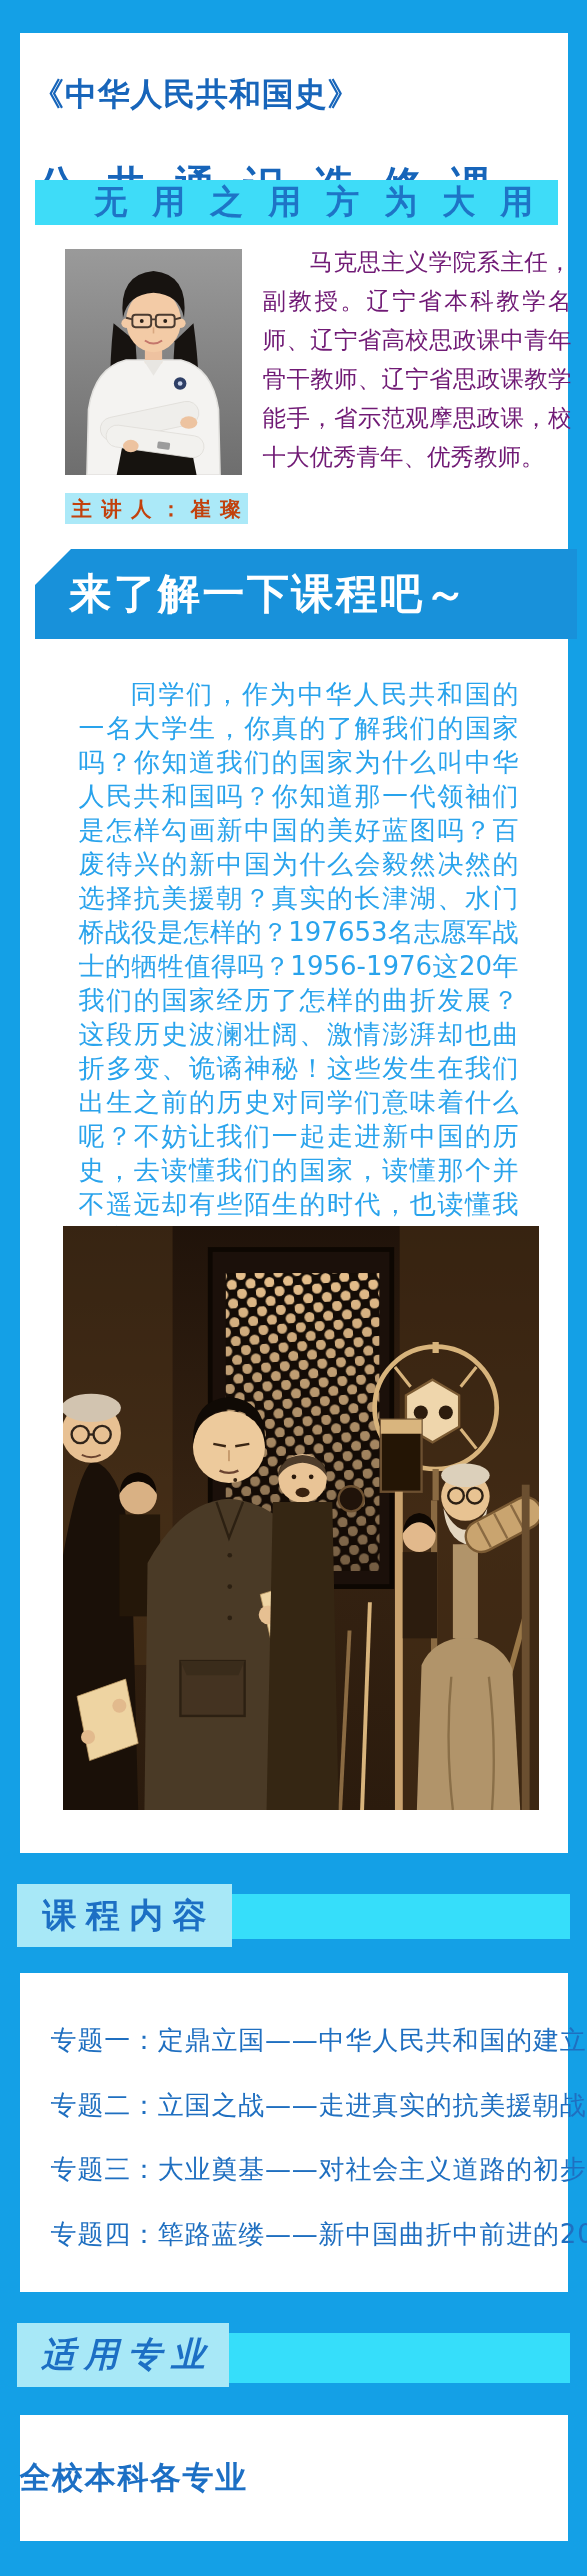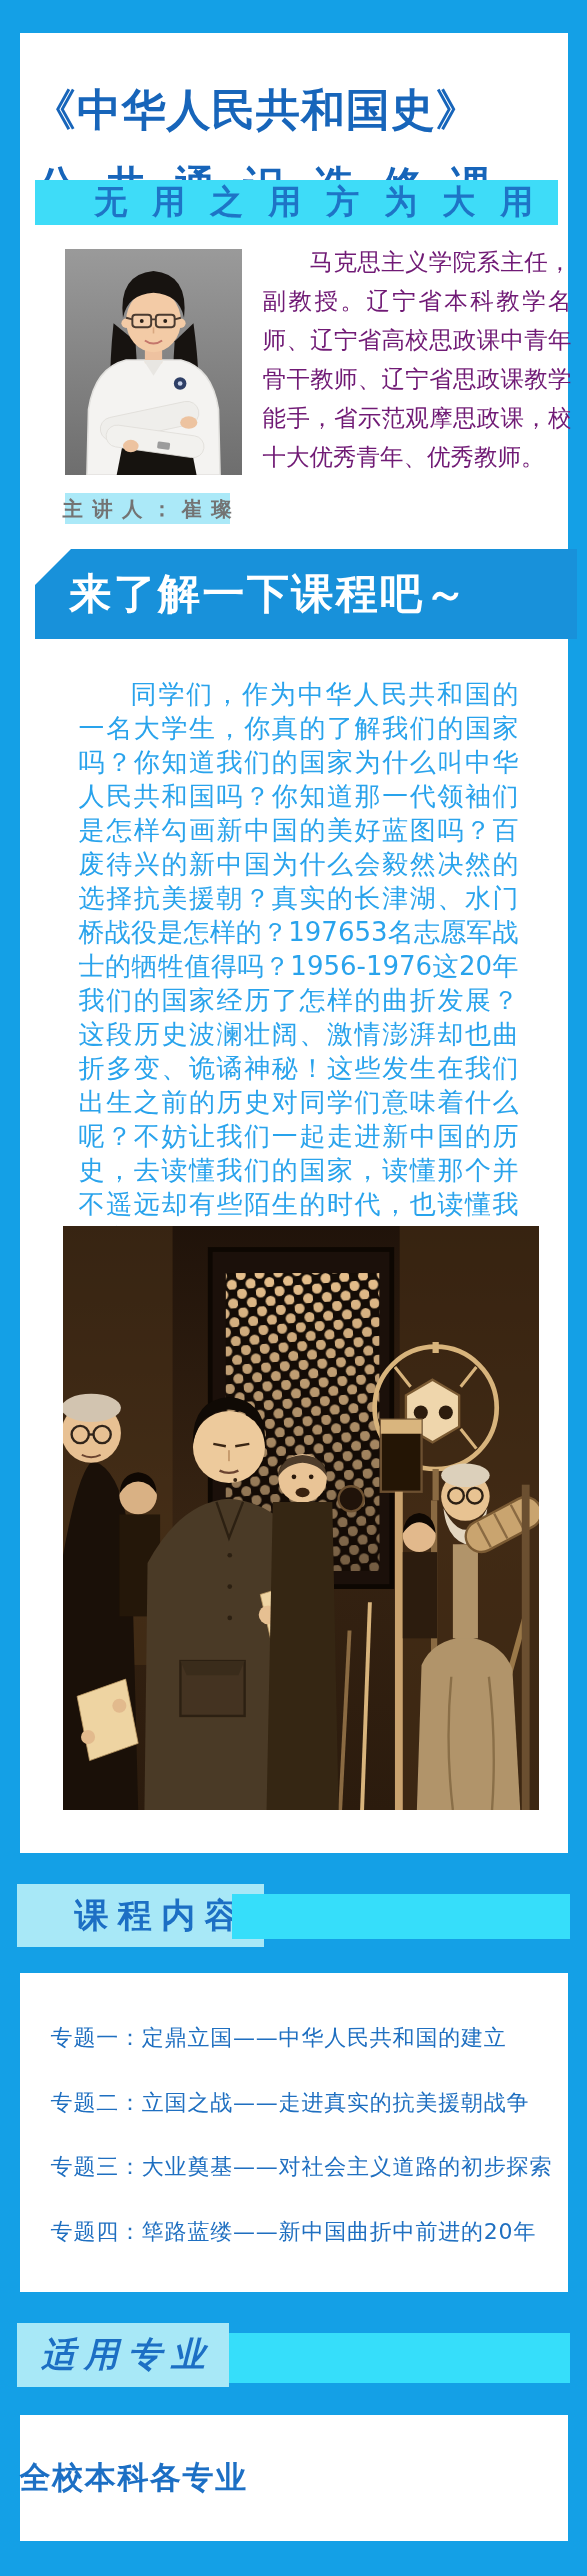--- a/index.html
+++ b/index.html
@@ -8,42 +8,42 @@
     background:#14A0E6; overflow:hidden;
     font-family:"DejaVu Sans","Liberation Sans",sans-serif;
   }
   .card{position:absolute;background:#ffffff;}
   .card-a{left:19.6px;top:33px;width:548px;height:1820px;overflow:visible;}
   .card-b{left:19.6px;top:1973px;width:548px;height:319px;}
   .card-c{left:19.6px;top:2415px;width:548px;height:126px;display:flex;align-items:center;justify-content:flex-start;}
 
   .title{
     position:absolute;left:12.5px;top:19px;width:530px;
-    font-size:44px;font-weight:bold;color:#1765BA;letter-spacing:0.8px;white-space:nowrap;
+    font-size:32px;font-weight:bold;color:#1765BA;letter-spacing:0.8px;white-space:nowrap;
   }
   .subtitle{
     position:absolute;left:17px;top:92px;
     font-size:41px;font-weight:bold;color:#1765BA;letter-spacing:28px;white-space:nowrap;
   }
   .slogan-bar{
     position:absolute;left:15.7px;top:147px;width:523px;height:45px;
     background:#3EDCF8;display:flex;align-items:center;justify-content:flex-end;
   }
   .slogan-bar span{
     font-size:33px;font-weight:bold;color:#1E74C6;letter-spacing:25px;text-indent:25px;white-space:nowrap;
   }
   .portrait{position:absolute;left:45px;top:216px;width:177px;height:226px;margin:0;}
   .portrait svg{display:block;width:100%;height:100%;}
   .bio{
     position:absolute;left:243px;top:210px;width:309px;margin:0;
     font-size:23.5px;line-height:39px;color:#701a75;text-align:justify;text-indent:2em;
   }
   .speaker-tag{
-    position:absolute;left:45px;top:460px;width:165px;height:31px;
-    background:#ABE9F8;color:#737373;font-size:20.4px;font-weight:600;
+    position:absolute;left:45px;top:460px;width:183px;height:31px;
+    background:#ABE9F8;color:#c2410c;font-size:20.4px;font-weight:600;
     letter-spacing:9.4px;text-indent:9.4px;display:flex;align-items:center;justify-content:center;white-space:nowrap;
   }
   .banner{
     position:absolute;left:15.7px;top:516px;width:542px;height:90px;
     background:#1891DA;display:flex;align-items:center;
   }
   .banner .fold{
     position:absolute;left:0;top:0;width:0;height:0;
     border-left:36px solid #ffffff;border-bottom:36px solid transparent;
   }
@@ -55,28 +55,28 @@
     font-size:26px;line-height:34px;color:#29A3EC;text-align:justify;text-indent:2em;
   }
   .history{position:absolute;left:43px;top:1193px;width:476px;height:584px;margin:0;}
   .history svg{display:block;width:100%;height:100%;}
 
   .band-label{
     position:absolute;background:#A8E8F7;display:flex;align-items:center;justify-content:center;
     color:#1C6FC4;font-size:34px;font-weight:600;letter-spacing:9.4px;text-indent:9.4px;white-space:nowrap;
   }
   .band-strip{position:absolute;background:#36DEFA;}
-  .band1-label{left:17px;top:1884px;width:215px;height:63px;padding-left:32px;}
+  .band1-label{left:17px;top:1884px;width:215px;height:63px;}
   .band1-strip{left:232px;top:1894px;width:338px;height:45px;}
   .band2-label{left:17px;top:2323px;width:212px;height:64px;font-style:italic;}
   .band2-strip{left:229px;top:2333px;width:341px;height:50px;}
 
   .topic{
     position:absolute;left:31px;width:501px;
-    font-size:22px;font-weight:500;color:#1F6FC0;letter-spacing:0.8px;white-space:nowrap;
+    font-size:26px;font-weight:500;color:#1F6FC0;letter-spacing:0.8px;white-space:nowrap;
   }
   .topic-0{top:50px;} .topic-1{top:115px;} .topic-2{top:179px;} .topic-3{top:244px;}
 
   .majors-text{
     font-size:31px;font-weight:600;color:#1C6FC4;letter-spacing:1.6px;
   }
 </style>
 </head>
 <body>
 

